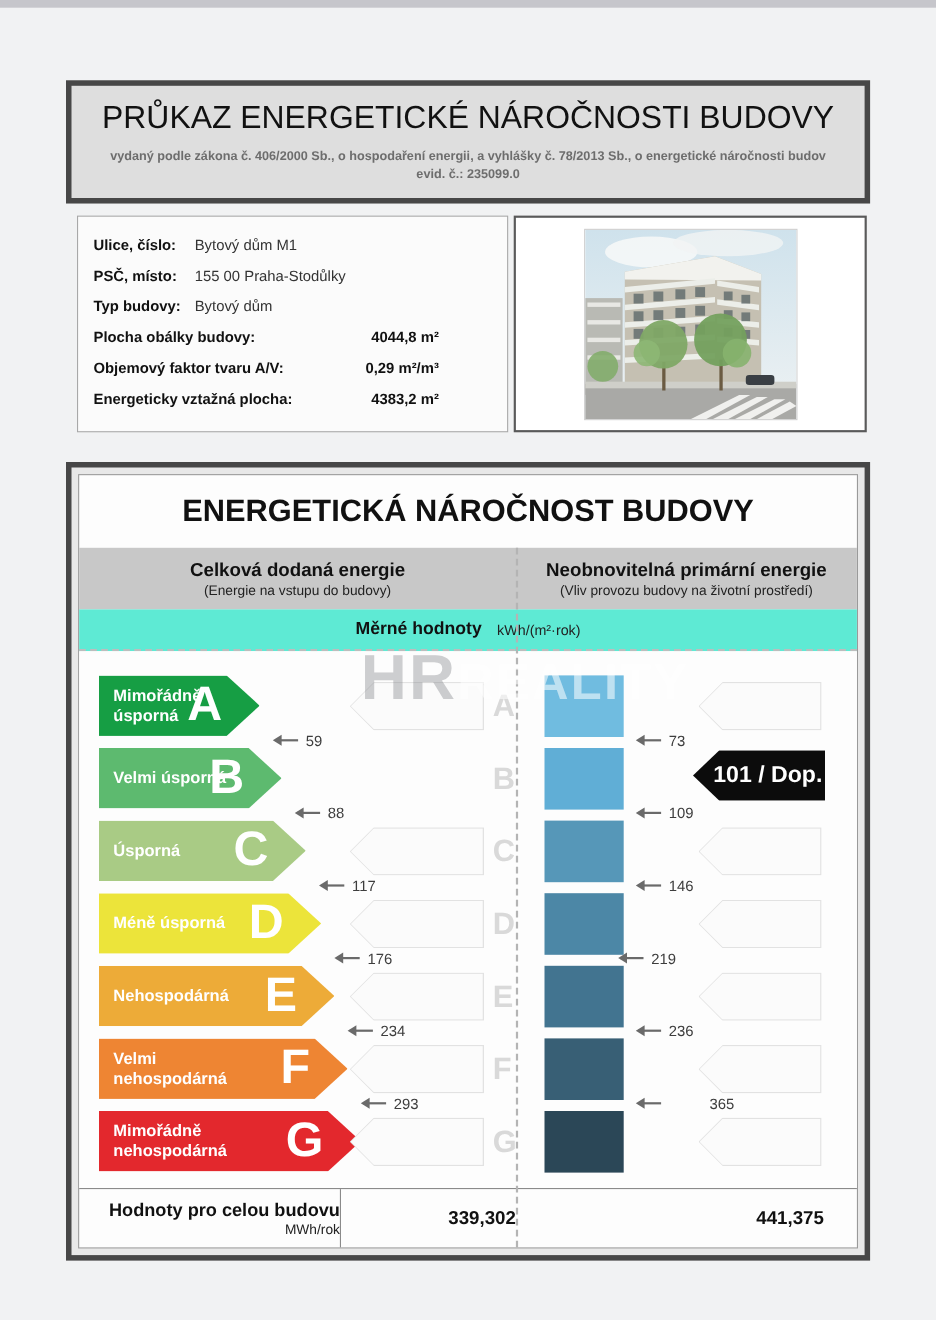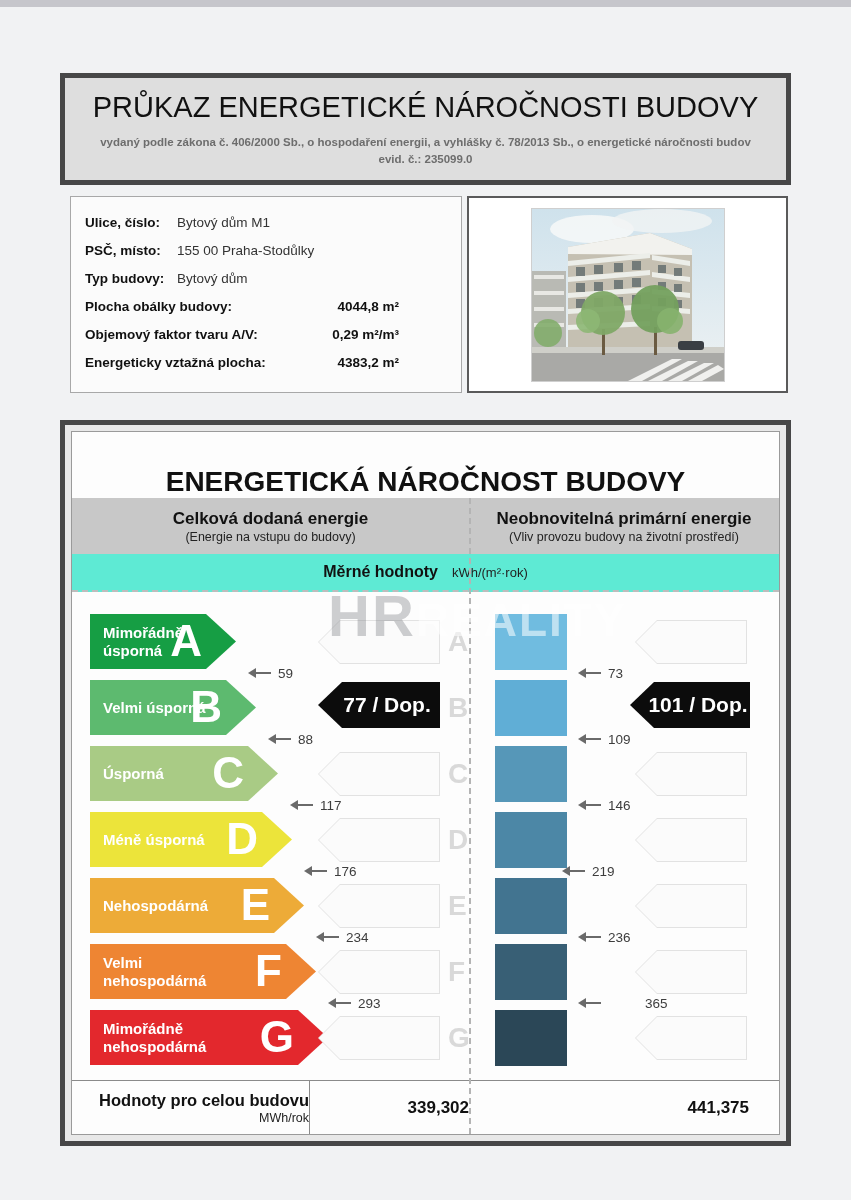--- a/index.html
+++ b/index.html
@@ -49,21 +49,21 @@
   }
   .inner{
     position:relative;width:100%;height:100%;box-sizing:border-box;
     border:1px solid #9a9a9a;background:#fdfdfd;
     display:flex;flex-direction:column;
   }
   .v-divider{
     position:absolute;left:397px;top:66px;bottom:0;width:0;
     border-left:2px dashed #b4b4b4;z-index:4;pointer-events:none;
   }
-  .title-band{height:66px;flex:none;display:flex;align-items:flex-end;justify-content:center;}
+  .title-band{height:66px;flex:none;display:flex;align-items:center;justify-content:center;}
   .section-title{font-size:28px;font-weight:bold;color:#111;white-space:nowrap;}
 
   .colhead-band{height:56px;flex:none;background:#c8c8c8;display:flex;}
   .colhead{box-sizing:border-box;display:flex;flex-direction:column;align-items:center;justify-content:center;}
   .colhead.left{width:397px;}
   .colhead.right{flex:1;}
   .colhead-title{font-size:17px;font-weight:bold;color:#111;}
   .colhead-sub{font-size:12.5px;color:#222;margin-top:1px;}
 
   .units-band{
@@ -326,23 +326,20 @@
       <div class="mk" style="top:337px;left:246px;">
           <span class="mk-line"></span>
           <span>234</span>
         </div>
       <div class="mk" style="top:403px;left:258px;">
           <span class="mk-line"></span>
           <span>293</span>
         </div>
 
       <div class="ghost" style="top:28px;left:246px;"></div>
-      <div class="badge" style="top:90px;left:246px;">
-          <span>77 / Dop.</span>
-        </div>
       <div class="ghost" style="top:160px;left:246px;"></div>
       <div class="ghost" style="top:226px;left:246px;"></div>
       <div class="ghost" style="top:292px;left:246px;"></div>
       <div class="ghost" style="top:358px;left:246px;"></div>
       <div class="ghost" style="top:424px;left:246px;"></div>
 
       <span class="ghost-letter" style="top:36px;left:376px;">A</span>
       <span class="ghost-letter" style="top:102px;left:376px;">B</span>
       <span class="ghost-letter" style="top:168px;left:376px;">C</span>
       <span class="ghost-letter" style="top:234px;left:376px;">D</span>

